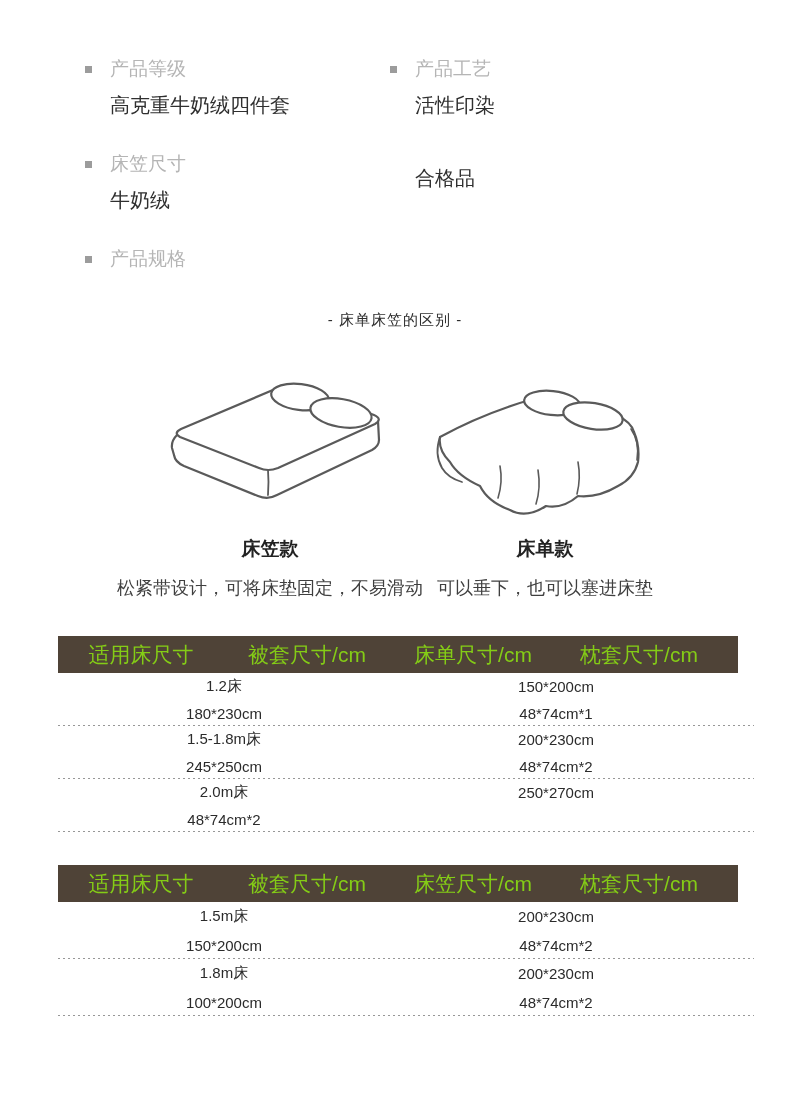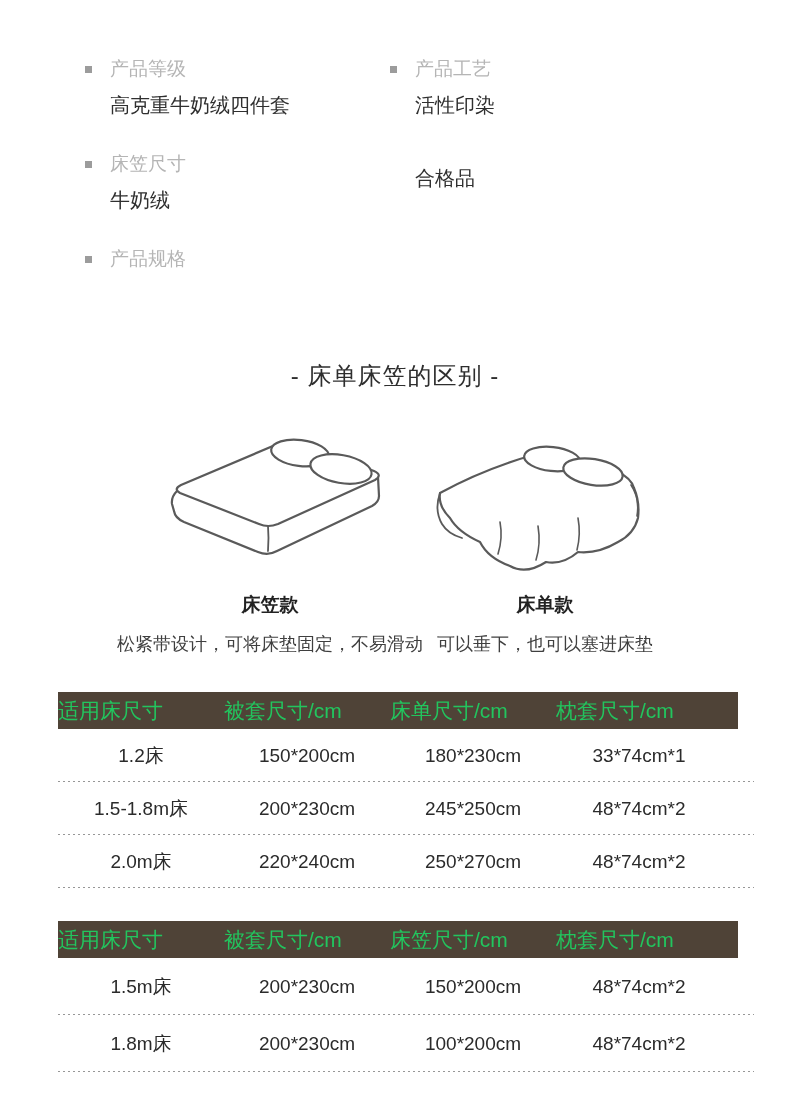--- a/index.html
+++ b/index.html
@@ -10,40 +10,40 @@
   }
   
   .specs { padding-top:58px; margin-left:85px; display:grid; grid-template-columns:305px 1fr; }
   .spec-item { margin-bottom:36px; }
   .spec-label-row { display:flex; align-items:center; }
   .bullet { width:7px; height:7px; background:#9c9c9c; flex:0 0 auto; }
   .spec-label { margin-left:18px; color:#b5b5b5; font-size:19px; line-height:22px; }
   .spec-value { margin-left:25px; margin-top:13px; font-size:20px; line-height:24px; color:#2f2f2f; }
   .spec-value:empty { display:none; }
   
-  .section-title { text-align:center; margin-top:56px; font-size:24px; line-height:28px; color:#2e2e2e; letter-spacing:1px; }
+  .section-title { text-align:center; font-size:15px; line-height:28px; color:#2e2e2e; letter-spacing:1px; }
   .figures { display:flex; margin-left:95px; margin-top:40px; }
   .figure { text-align:center; }
   .fig-a { width:350px; }
   .fig-b { width:250px; margin-left:-25px; }
   .illustration { display:inline-block; }
   .illustration svg { display:block; }
   .fig-name { font-size:19px; font-weight:bold; color:#222; margin-top:8px; }
   .fig-desc { font-size:18px; color:#3f3f3f; margin-top:14px; white-space:nowrap; }
   
   .size-table { margin-left:58px; width:680px; }
   .t1 { margin-top:36px; }
   .t2 { margin-top:33px; }
   .table-header {
     height:37px; display:grid; grid-template-columns:repeat(4,1fr); align-items:center;
-    padding-right:16px; color:#22c55e; font-size:21px; font-weight:500; text-align:left;
+    padding-right:16px; color:#84cc16; font-size:21px; font-weight:500; text-align:center;
   }
   .table-row {
-    display:grid; grid-template-columns:repeat(4,1fr); align-items:center;
-    padding-right:16px; font-size:19px; color:#2b2b2b; text-align:center; position:relative;
+    display:grid; grid-template-columns:repeat(2,1fr); align-items:center;
+    padding-right:16px; font-size:15px; color:#2b2b2b; text-align:center; position:relative;
   }
   .t1 .table-row { height:53px; }
   .t2 .table-row { height:57px; }
   .table-row::after {
     content:""; position:absolute; left:0; right:-16px; bottom:0; height:1px;
     background:repeating-linear-gradient(90deg,#979797 0 2px,transparent 2px 5px);
   }
   .cell { overflow:visible; white-space:nowrap; }
 </style>
 </head>
@@ -143,31 +143,30 @@
     <div class="table-header" style="background:#4f4337;">
       <span class="cell">适用床尺寸</span>
       <span class="cell">被套尺寸/cm</span>
       <span class="cell">床单尺寸/cm</span>
       <span class="cell">枕套尺寸/cm</span>
     </div>
     <div class="table-row">
       <span class="cell">1.2床</span>
       <span class="cell">150*200cm</span>
       <span class="cell">180*230cm</span>
-      <span class="cell">33*74cm*1</span>
+      <span class="cell">48*74cm*1</span>
     </div>
     <div class="table-row">
       <span class="cell">1.5-1.8m床</span>
       <span class="cell">200*230cm</span>
       <span class="cell">245*250cm</span>
       <span class="cell">48*74cm*2</span>
     </div>
     <div class="table-row">
       <span class="cell">2.0m床</span>
-      <span class="cell">220*240cm</span>
       <span class="cell">250*270cm</span>
       <span class="cell">48*74cm*2</span>
     </div>
   </div>
 
   <div class="size-table t2">
     <div class="table-header" style="background:#4f4337;">
       <span class="cell">适用床尺寸</span>
       <span class="cell">被套尺寸/cm</span>
       <span class="cell">床笠尺寸/cm</span>

